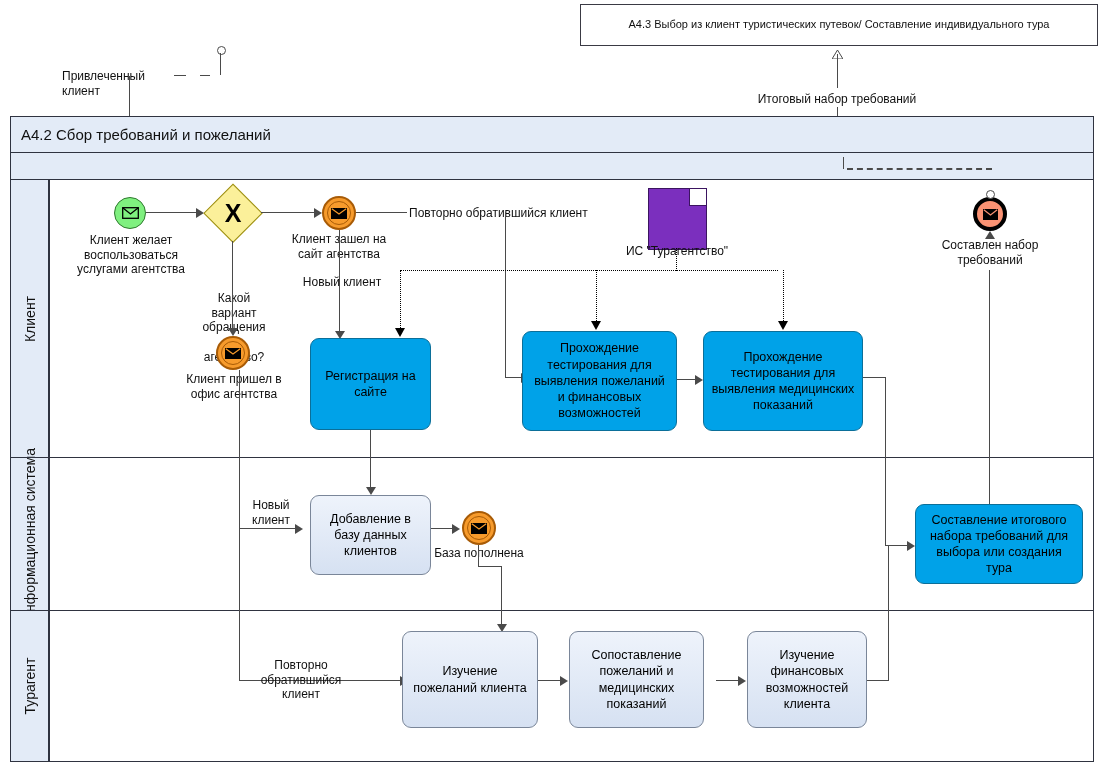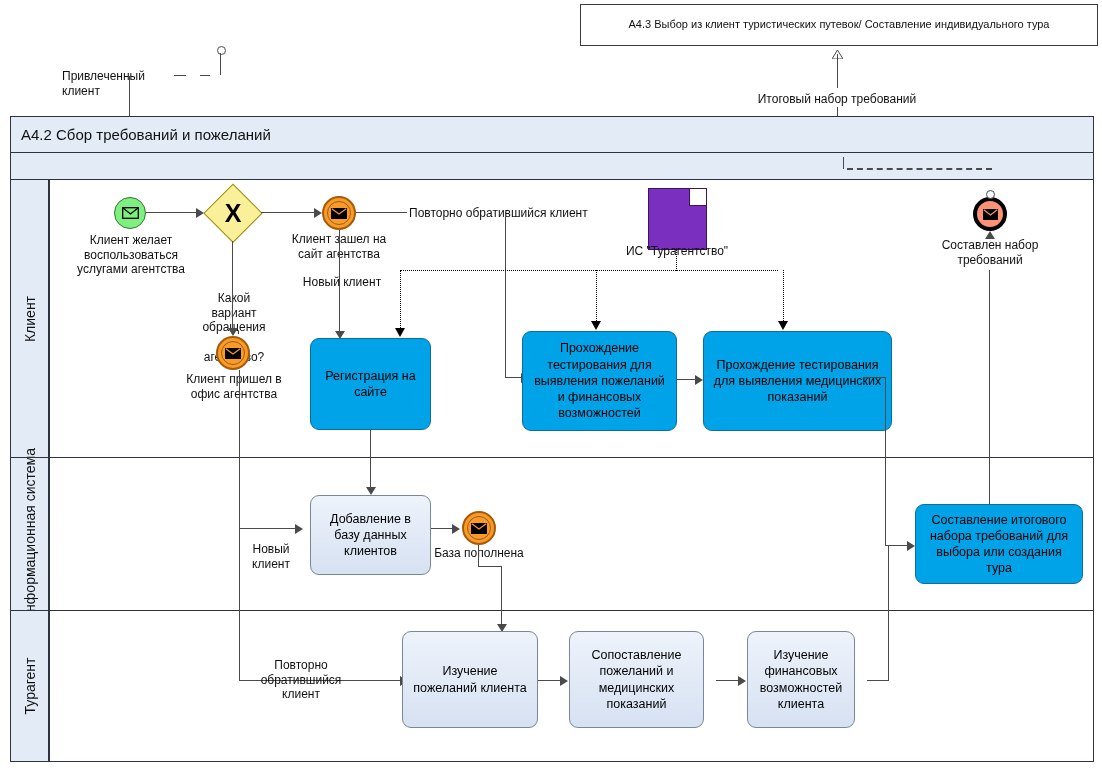--- a/index.html
+++ b/index.html
@@ -201,21 +201,21 @@
   </div>
 
   <div class="task blue" style="left:522px;top:331px;width:155px;height:100px;">
     <span>Прохождение
 тестирования для
 выявления пожеланий
 и финансовых
 возможностей</span>
   </div>
 
-  <div class="task blue" style="left:703px;top:331px;width:189px;height:100px;">
+  <div class="task blue" style="left:703px;top:331px;width:160px;height:100px;">
     <span>Прохождение
 тестирования для
 выявления медицинских
 показаний</span>
   </div>
 
   <div class="ln h" style="left:677px;top:379px;width:18px;"></div>
   <div class="ar right" style="left:695px;top:375px;"></div>
 
   <div class="ln h" style="left:863px;top:377px;width:23px;"></div>
@@ -253,21 +253,21 @@
   <div class="ar down" style="left:366px;top:487px;"></div>
 
   <div class="task pale" style="left:310px;top:495px;width:121px;height:80px;">
     <span>Добавление в
 базу данных
 клиентов</span>
   </div>
 
   <div class="ln h" style="left:239px;top:528px;width:56px;"></div>
   <div class="ar right" style="left:295px;top:524px;"></div>
-  <div class="lbl" style="left:243px;top:498px;width:56px;margin-top:44px;">Новый
+  <div class="lbl" style="left:243px;top:498px;width:56px;">Новый
 клиент</div>
 
   <div class="ln h" style="left:431px;top:528px;width:22px;"></div>
   <div class="ar right" style="left:452px;top:524px;"></div>
   <div class="ev inter" style="left:462px;top:511px;width:34px;height:34px;">
     <svg class="env" width="16" height="11" viewBox="0 0 16 11">
       <rect x="0" y="0" width="16" height="11" fill="#000"></rect>
       <polyline points="0.8,0.8 8,6 15.2,0.8" fill="none" stroke="#f79b2c" stroke-width="1.2"></polyline>
     </svg>
   </div>
@@ -294,21 +294,21 @@
 
   <div class="task pale" style="left:569px;top:631px;width:135px;height:97px;">
     <span>Сопоставление
 пожеланий и
 медицинских
 показаний</span>
   </div>
   <div class="ln h" style="left:716px;top:680px;width:22px;"></div>
   <div class="ar right" style="left:738px;top:676px;"></div>
 
-  <div class="task pale" style="left:747px;top:631px;width:108px;height:97px;">
+  <div class="task pale" style="left:747px;top:631px;width:120px;height:97px;">
     <span>Изучение
 финансовых
 возможностей
 клиента</span>
   </div>
 
   <div class="ln h" style="left:867px;top:680px;width:22px;"></div>
   <div class="ln v" style="left:888px;top:545px;height:136px;"></div>
   <div class="ln h" style="left:888px;top:545px;width:20px;"></div>
 

